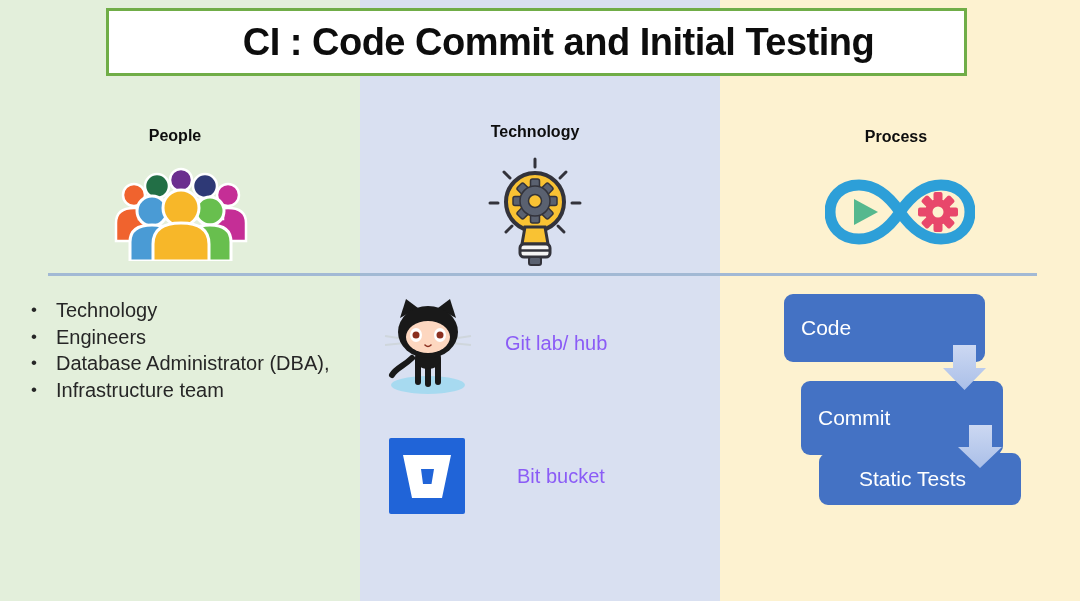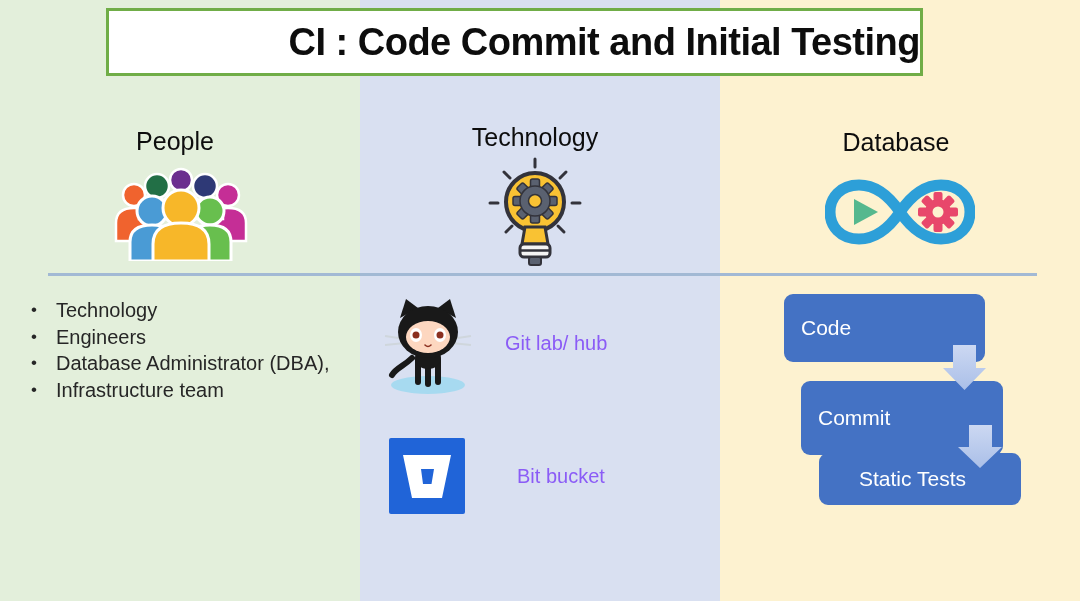--- a/index.html
+++ b/index.html
@@ -5,23 +5,23 @@
   html,body{margin:0;padding:0;}
   body{width:1080px;height:607px;font-family:"Liberation Sans",sans-serif;}
   .slide{position:relative;width:1080px;height:607px;background:#ffffff;overflow:hidden;}
   .abs{position:absolute;}
   .band{position:absolute;top:0;height:601px;}
   .band-green{left:0;width:360px;background:#e3efdb;}
   .band-blue{left:360px;width:360px;background:#d9e0f1;}
   .band-yellow{left:720px;width:360px;background:#fdf2d0;}
   .bottom-strip{left:0;top:601px;width:1080px;height:6px;background:#ffffff;}
   .title-box{left:106px;top:8px;width:811px;height:62px;background:#ffffff;border:3px solid #70ad47;
-             display:flex;align-items:center;justify-content:flex-end;}
+             display:flex;align-items:center;justify-content:center;padding-left:44px;}
   .title-text{font-size:38px;font-weight:bold;color:#0d0d0d;letter-spacing:-0.5px;}
-  .col-header{position:absolute;width:200px;text-align:center;font-size:25px;font-weight:normal;color:#0d0d0d;}
+  .col-header{position:absolute;width:200px;text-align:center;font-size:16px;font-weight:bold;color:#0d0d0d;}
   .hdr-people{left:75px;top:127px;}
   .hdr-tech{left:435px;top:123px;text-align:center;}
   .hdr-process{left:796px;top:128px;}
   .divider{left:48px;top:273px;width:989px;height:3px;background:#a2b9d4;}
   .people-list{left:22px;top:297px;width:330px;list-style:none;margin:0;padding:0;}
   .people-list li{display:flex;font-size:20px;color:#262626;line-height:26.5px;}
   .bullet{width:34px;padding-left:9px;box-sizing:border-box;font-size:17px;}
   .tool-label{position:absolute;font-size:20px;color:#8b5cf6;}
   .lbl-git{left:505px;top:332px;}
   .lbl-bit{left:508px;top:465px;margin-left:9px;}
@@ -40,21 +40,21 @@
   <div class="band band-green"></div>
   <div class="band band-blue"></div>
   <div class="band band-yellow"></div>
 
   <div class="abs title-box">
     <span class="title-text">CI : Code Commit and Initial Testing</span>
   </div>
 
   <div class="col-header hdr-people">People</div>
   <div class="col-header hdr-tech">Technology</div>
-  <div class="col-header hdr-process">Database</div>
+  <div class="col-header hdr-process">Process</div>
 
   <svg class="abs" style="left:112px;top:167px;" width="138" height="94" viewBox="0 0 138 94">
 
     <g stroke="#ffffff" stroke-width="2.5">
       <circle cx="22" cy="28" r="11" fill="#f0632e"></circle>
       <path d="M4,74 V56 Q4,41 22,41 Q40,41 40,56 V74 Z" fill="#f0632e"></path>
       <circle cx="116" cy="28" r="11" fill="#c52e96"></circle>
       <path d="M98,74 V56 Q98,41 116,41 Q134,41 134,56 V74 Z" fill="#c52e96"></path>
       <circle cx="45" cy="19" r="12" fill="#226f46"></circle>
       <path d="M27,52 V46 Q27,32 45,32 Q63,32 63,46 V52 Z" fill="#226f46"></path>

